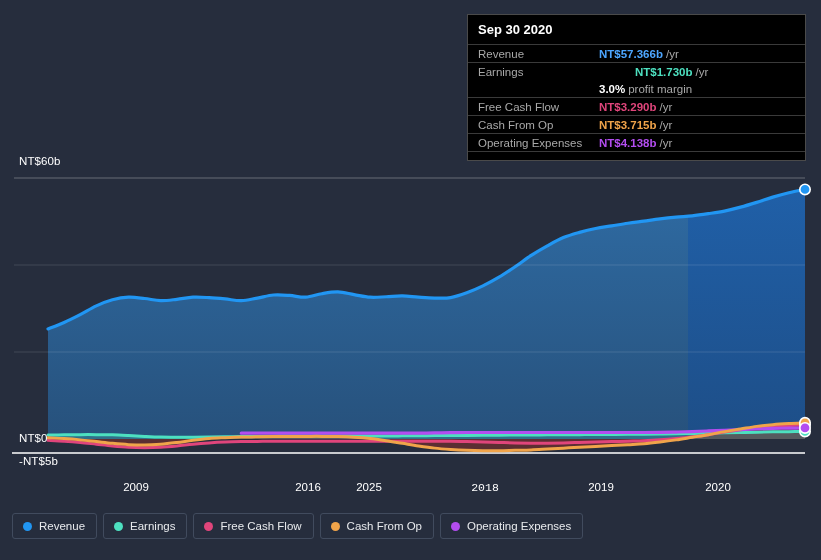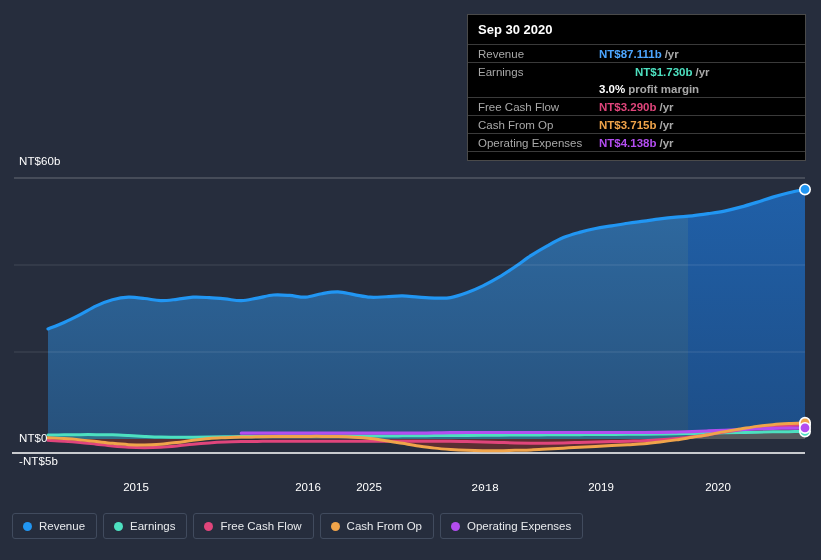--- a/index.html
+++ b/index.html
@@ -98,21 +98,21 @@
   .tt-val {
     font-size: 11.5px;
     font-weight: bold;
     white-space: nowrap;
   }
   .tt-unit {
     font-size: 11.5px;
     color: #a9a9a9;
     margin-left: 3px;
     white-space: nowrap;
-    font-weight: bold;
+    font-weight: normal;
   }
   #tooltip-footer {
     border-top: 1px solid #3a3a3a;
     height: 4px;
   }
 
   
   #legend {
     position: absolute;
     left: 12px;
@@ -194,35 +194,35 @@
           <circle cx="805" cy="257.88575" r="5.2" fill="#b34df0" stroke="#ffffff" stroke-width="1.6"></circle>
         </g>
     </svg>
   </div>
 
   <div class="axis-label" id="ylab-60">NT$60b</div>
   <div class="axis-label" id="ylab-0">NT$0</div>
   <div class="axis-label" id="ylab-n5">-NT$5b</div>
 
   <div id="x-axis">
-      <div class="x-tick-label" style="left: 136px;">2015</div>
+      <div class="x-tick-label" style="left: 136px;">2009</div>
       <div class="x-tick-label" style="left: 260px; margin-left: 48px;">2016</div>
       <div class="x-tick-label" style="left: 369px;">2025</div>
       <div class="x-tick-label" style="left: 485px; font-family: Liberation Mono, monospace;">2018</div>
       <div class="x-tick-label" style="left: 601px;">2019</div>
       <div class="x-tick-label" style="left: 718px;">2020</div>
     </div>
 
   <div id="tooltip">
     <div id="tooltip-title">Sep 30 2020</div>
     <div id="tooltip-rows">
         <div class="tt-row">
           <div class="tt-label">Revenue</div>
           <div style="display: flex; align-items: baseline;">
-            <span class="tt-val" style="color: rgb(77, 166, 255);">NT$87.111b</span>
+            <span class="tt-val" style="color: rgb(77, 166, 255);">NT$57.366b</span>
             <span class="tt-unit">/yr</span>
           </div>
         </div>
         <div class="tt-row">
           <div class="tt-label">Earnings</div>
           <div style="display: flex; align-items: baseline; margin-left: 36px;">
             <span class="tt-val" style="color: rgb(77, 224, 192);">NT$1.730b</span>
             <span class="tt-unit">/yr</span>
           </div>
         </div>

